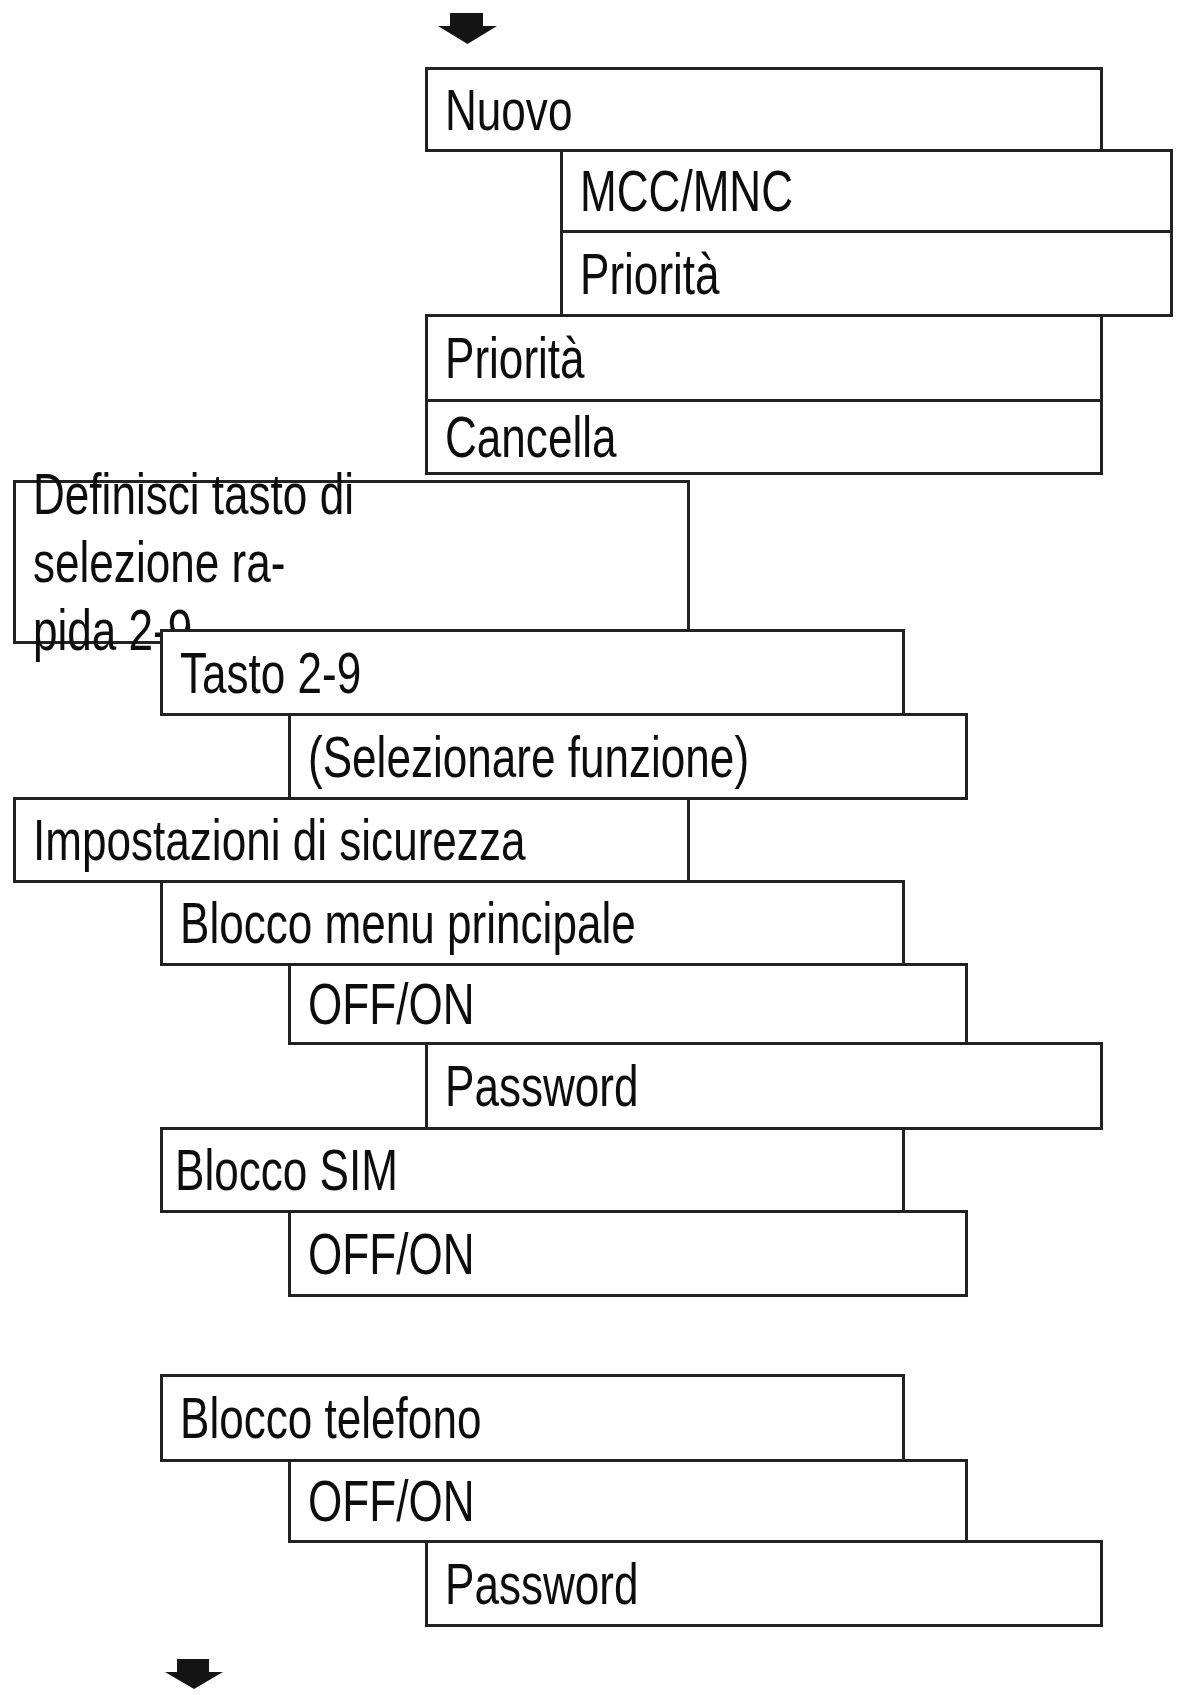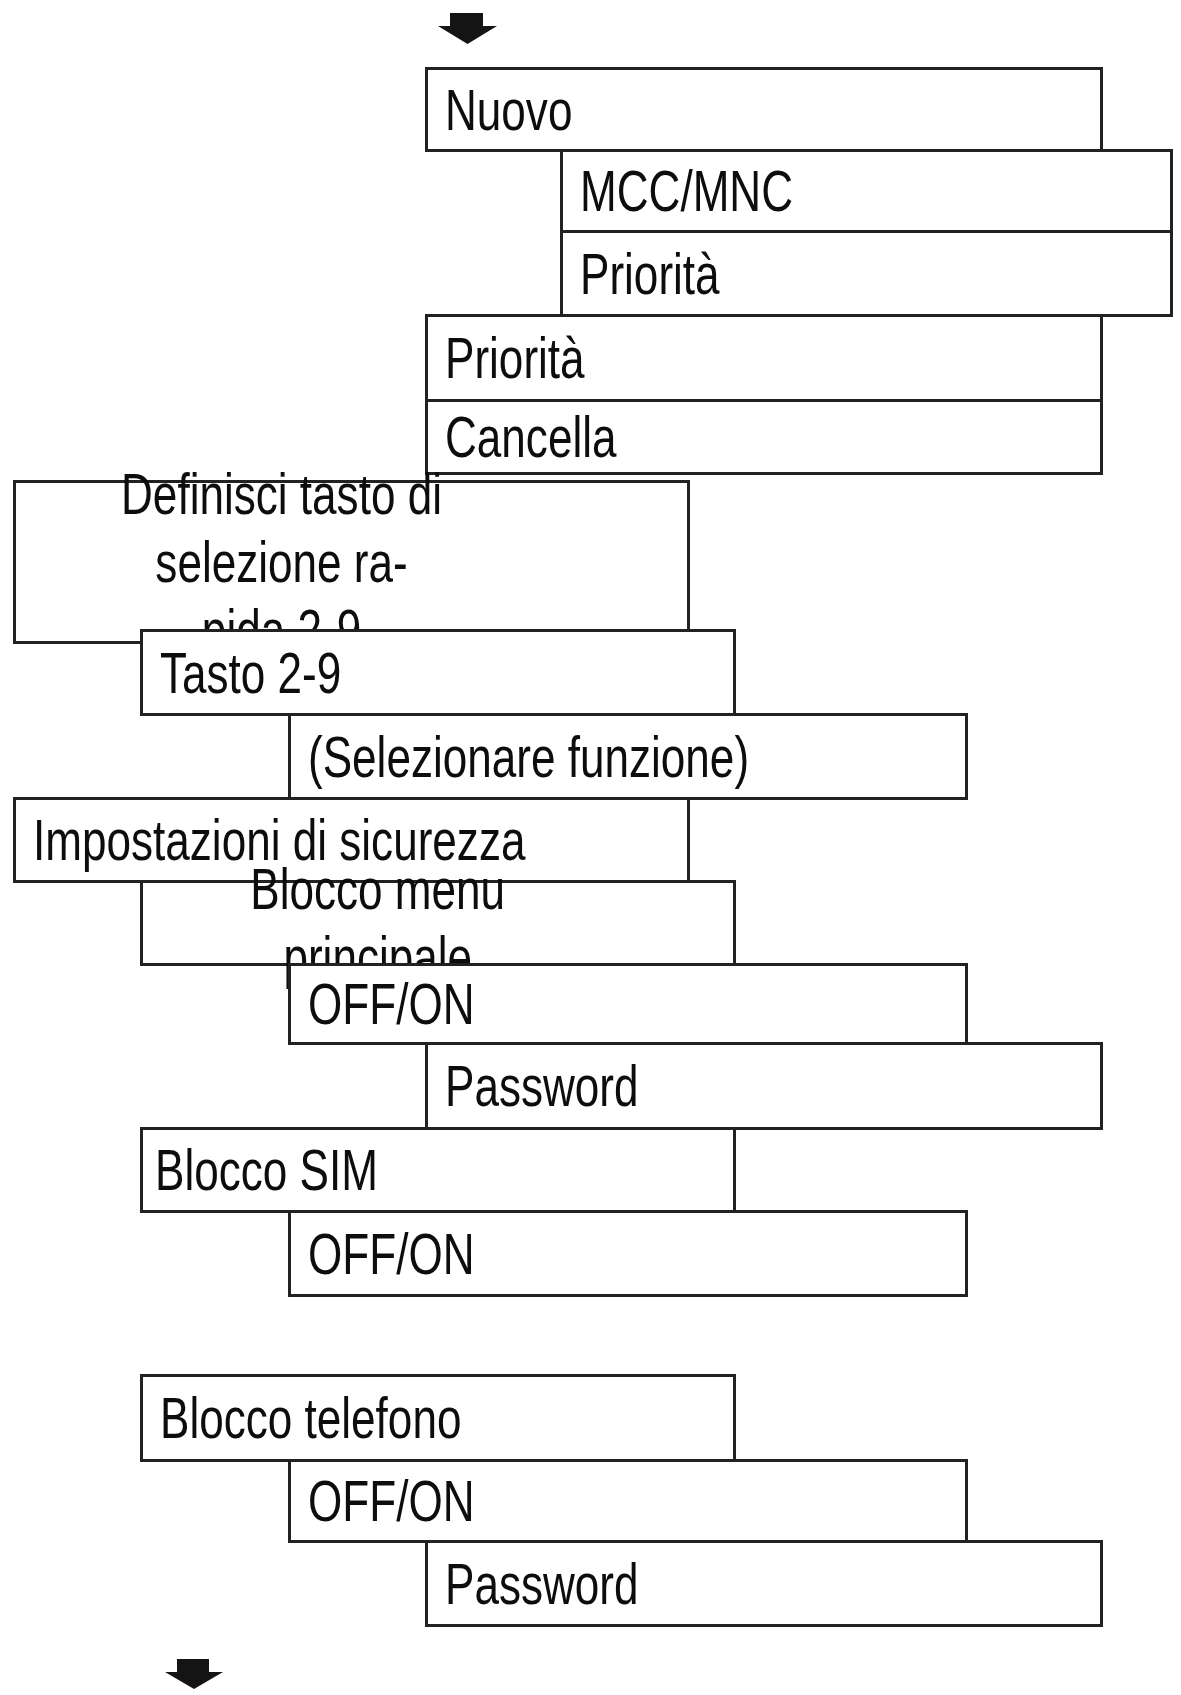--- a/index.html
+++ b/index.html
@@ -2,21 +2,20 @@
 <html><head>
 <meta charset="utf-8">
 <style>
   html, body { margin: 0; padding: 0; background: #ffffff; }
   #page {
     position: relative;
     width: 1181px;
     height: 1695px;
     background: #ffffff;
     overflow: hidden;
-    text-align: center;
   }
   .box {
     position: absolute;
     box-sizing: border-box;
     background: #ffffff;
     border: 3px solid #222222;
     display: flex;
     align-items: center;
     padding-left: 17px;
   }
@@ -24,21 +23,21 @@
     font-family: "Liberation Sans", sans-serif;
     font-size: 58px;
     line-height: 1.17;
     color: #0d0d0d;
     transform: scaleX(0.76);
     transform-origin: left center;
     white-space: pre-line;
   }
   
   .lvl1 { left: 13px;  width: 677px; }
-  .lvl2 { left: 140px; width: 596px; }
+  .lvl2 { left: 160px; width: 745px; }
   .lvl3 { left: 288px; width: 680px; }
   .lvl4 { left: 425px; width: 678px; }
   .lvl5 { left: 560px; width: 613px; }
   .arrow { position: absolute; }
   .arrow svg { display: block; }
 </style>
 </head>
 <body>
 
 <div id="page">

